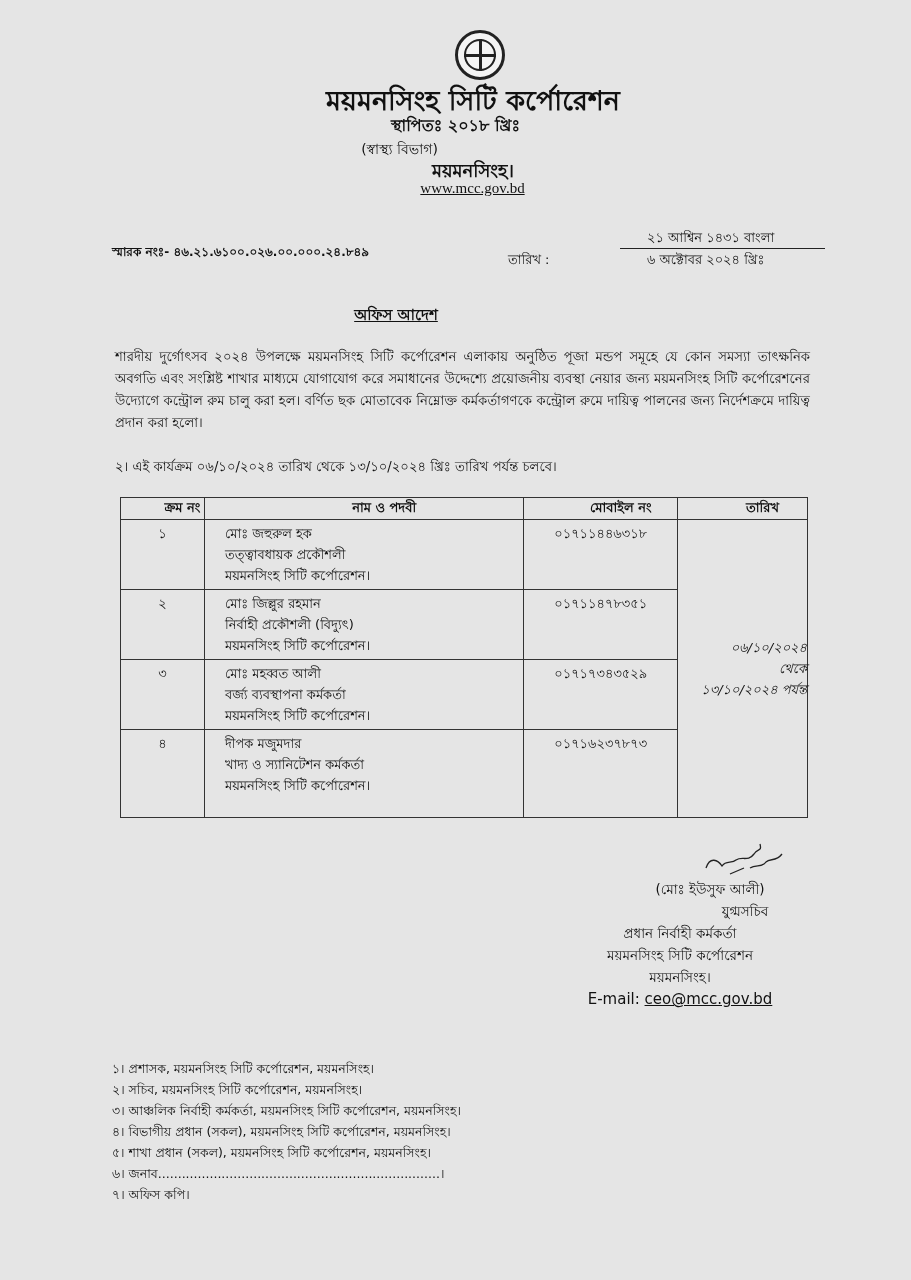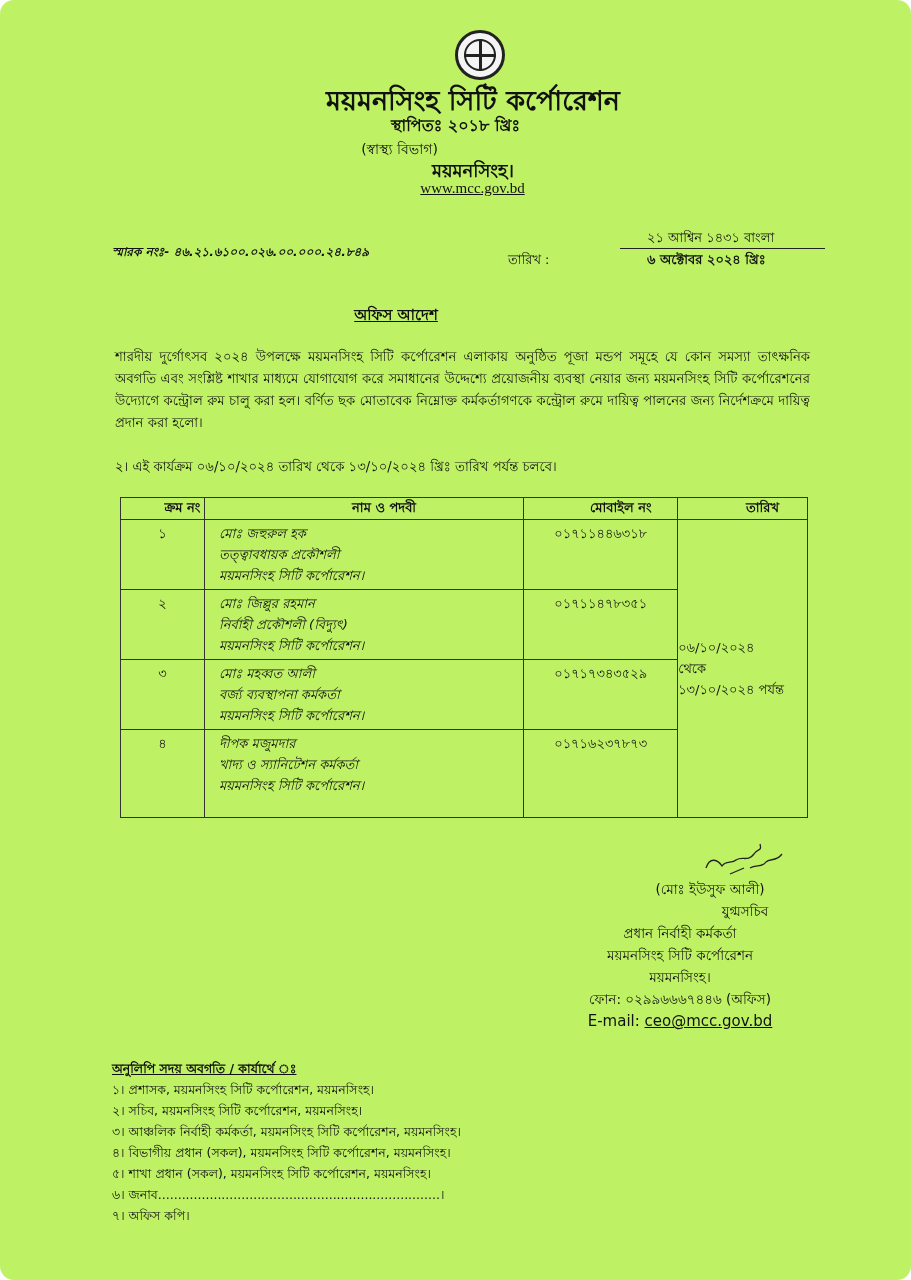--- a/index.html
+++ b/index.html
@@ -1,48 +1,48 @@
 <!DOCTYPE html>
 <html><head>
 <meta charset="utf-8">
 <style>
   * { box-sizing: border-box; margin: 0; padding: 0; }
   html, body { width: 911px; height: 1280px; background: #fdfdfd; }
   body { position: relative; font-family: "DejaVu Sans", "Liberation Sans", sans-serif; color: #111; overflow: hidden; }
-  .page { position: absolute; left: 0; top: 0; width: 911px; height: 1280px; background: #bef264; border-radius: 14px; }
+  .page { position: absolute; left: 0; top: 0; width: 911px; height: 1280px; background: #e5e5e5; }
 
   .logo { position: absolute; left: 455px; top: 30px; width: 50px; height: 50px; border-radius: 50%; border: 3px solid #222; background: #f4f4f4; }
   .logo .inner { position: absolute; left: 6px; top: 6px; width: 32px; height: 32px; border-radius: 50%; border: 2px solid #222; }
   .logo .h { position: absolute; left: 6px; right: 6px; top: 21px; height: 3px; background: #222; }
   .logo .v { position: absolute; top: 6px; bottom: 6px; left: 21px; width: 3px; background: #222; }
 
   .org-name { position: absolute; left: 0; width: 911px; top: 80px; text-align: center; font-family: "DejaVu Serif", serif; font-size: 27px; font-weight: bold; color: #111; padding-left: 35px; }
   .est { position: absolute; left: 0; width: 911px; top: 113px; text-align: center; font-size: 16px; font-weight: bold; }
   .dept { position: absolute; left: 0; width: 769px; top: 138px; text-align: center; font-size: 14px; padding-left: 30px; }
   .city { position: absolute; left: 0; width: 911px; top: 157px; text-align: center; font-size: 18px; font-weight: bold; padding-left: 35px; }
   .web { position: absolute; left: 0; width: 911px; top: 180px; text-align: center; font-family: "Liberation Serif", serif; font-size: 15px; text-decoration: underline; padding-left: 34px; }
 
-  .memo { position: absolute; left: 112px; top: 243px; font-size: 12px; font-weight: bold; font-style: italic; }
+  .memo { position: absolute; left: 112px; top: 243px; font-size: 12px; font-weight: bold; }
   .date-label { position: absolute; left: 508px; top: 250px; font-size: 13px; }
   .date-bn { position: absolute; left: 647px; top: 228px; font-size: 13px; }
   .date-line { position: absolute; left: 620px; top: 248px; width: 205px; height: 1px; background: #222; }
-  .date-en { position: absolute; left: 647px; top: 250px; font-size: 13px; font-weight: bold; }
+  .date-en { position: absolute; left: 647px; top: 250px; font-size: 13px; }
 
   .order-title { position: absolute; left: 0; width: 786px; top: 303px; text-align: center; font-size: 15px; font-weight: bold; text-decoration: underline; padding-left: 6px; }
 
   .para { position: absolute; left: 115px; top: 346px; width: 695px; font-size: 13.2px; line-height: 22px; text-align: justify; }
   .para2 { position: absolute; left: 115px; top: 457px; font-size: 13.2px; }
 
   table.roster { position: absolute; left: 120px; top: 497px; width: 688px; border-collapse: collapse; font-size: 13px; }
   table.roster th, table.roster td { border: 1.5px solid #333; vertical-align: top; }
   table.roster th { font-weight: bold; height: 22px; font-size: 13px; text-align: center; padding-left: 40px; }
   table.roster td.sl { text-align: center; padding-top: 4px; }
-  table.roster td.name { padding: 3px 14px; line-height: 21px; font-style: italic; }
+  table.roster td.name { padding: 3px 20px; line-height: 21px; }
   table.roster td.mobile { text-align: center; padding-top: 4px; }
-  table.roster td.date { text-align: left; vertical-align: middle; line-height: 21px; }
+  table.roster td.date { text-align: right; vertical-align: middle; line-height: 21px; font-style: italic; }
 
   .signature { position: absolute; left: 700px; top: 838px; width: 90px; height: 40px; }
   .sig-block { position: absolute; left: 540px; top: 878px; width: 280px; font-size: 13.5px; line-height: 22px; }
   .sig-block div { text-align: center; }
   .sig-name { padding-left: 60px; }
   .sig-title { padding-left: 130px; }
   .sig-email span { text-decoration: underline; }
   .sig-email { font-family: "DejaVu Sans", sans-serif; font-size: 15px; }
 
   .cc { position: absolute; left: 112px; top: 1058px; font-size: 12.5px; line-height: 21px; }
@@ -138,26 +138,24 @@
   <svg class="signature" viewBox="0 0 90 40">
     <path d="M6 30 C10 18, 18 22, 22 28 C26 22, 32 26, 36 22 C42 18, 48 24, 54 16 C58 10, 62 14, 60 6 M30 36 L44 30 M50 30 C56 26, 62 30, 66 24 C70 20, 76 24, 82 16" stroke="#222" stroke-width="1.3" fill="none"></path>
   </svg>
 
   <div class="sig-block">
     <div class="sig-name">(মোঃ ইউসুফ আলী)</div>
     <div class="sig-title">যুগ্মসচিব</div>
     <div>প্রধান নির্বাহী কর্মকর্তা</div>
     <div>ময়মনসিংহ সিটি কর্পোরেশন</div>
     <div>ময়মনসিংহ।</div>
-    <div>ফোন: ০২৯৯৬৬৬৭৪৪৬ (অফিস)</div>
     <div class="sig-email"><span style="text-decoration:none">E-mail: </span><span>ceo@mcc.gov.bd</span></div>
   </div>
 
   <div class="cc">
-    <div class="cc-title">অনুলিপি সদয় অবগতি / কার্যার্থে ঃ</div>
     <div>১। প্রশাসক, ময়মনসিংহ সিটি কর্পোরেশন, ময়মনসিংহ।</div>
     <div>২। সচিব, ময়মনসিংহ সিটি কর্পোরেশন, ময়মনসিংহ।</div>
     <div>৩। আঞ্চলিক নির্বাহী কর্মকর্তা, ময়মনসিংহ সিটি কর্পোরেশন, ময়মনসিংহ।</div>
     <div>৪। বিভাগীয় প্রধান (সকল), ময়মনসিংহ সিটি কর্পোরেশন, ময়মনসিংহ।</div>
     <div>৫। শাখা প্রধান (সকল), ময়মনসিংহ সিটি কর্পোরেশন, ময়মনসিংহ।</div>
     <div>৬। জনাব.......................................................................।</div>
     <div>৭। অফিস কপি।</div>
   </div>
 
 </div>

